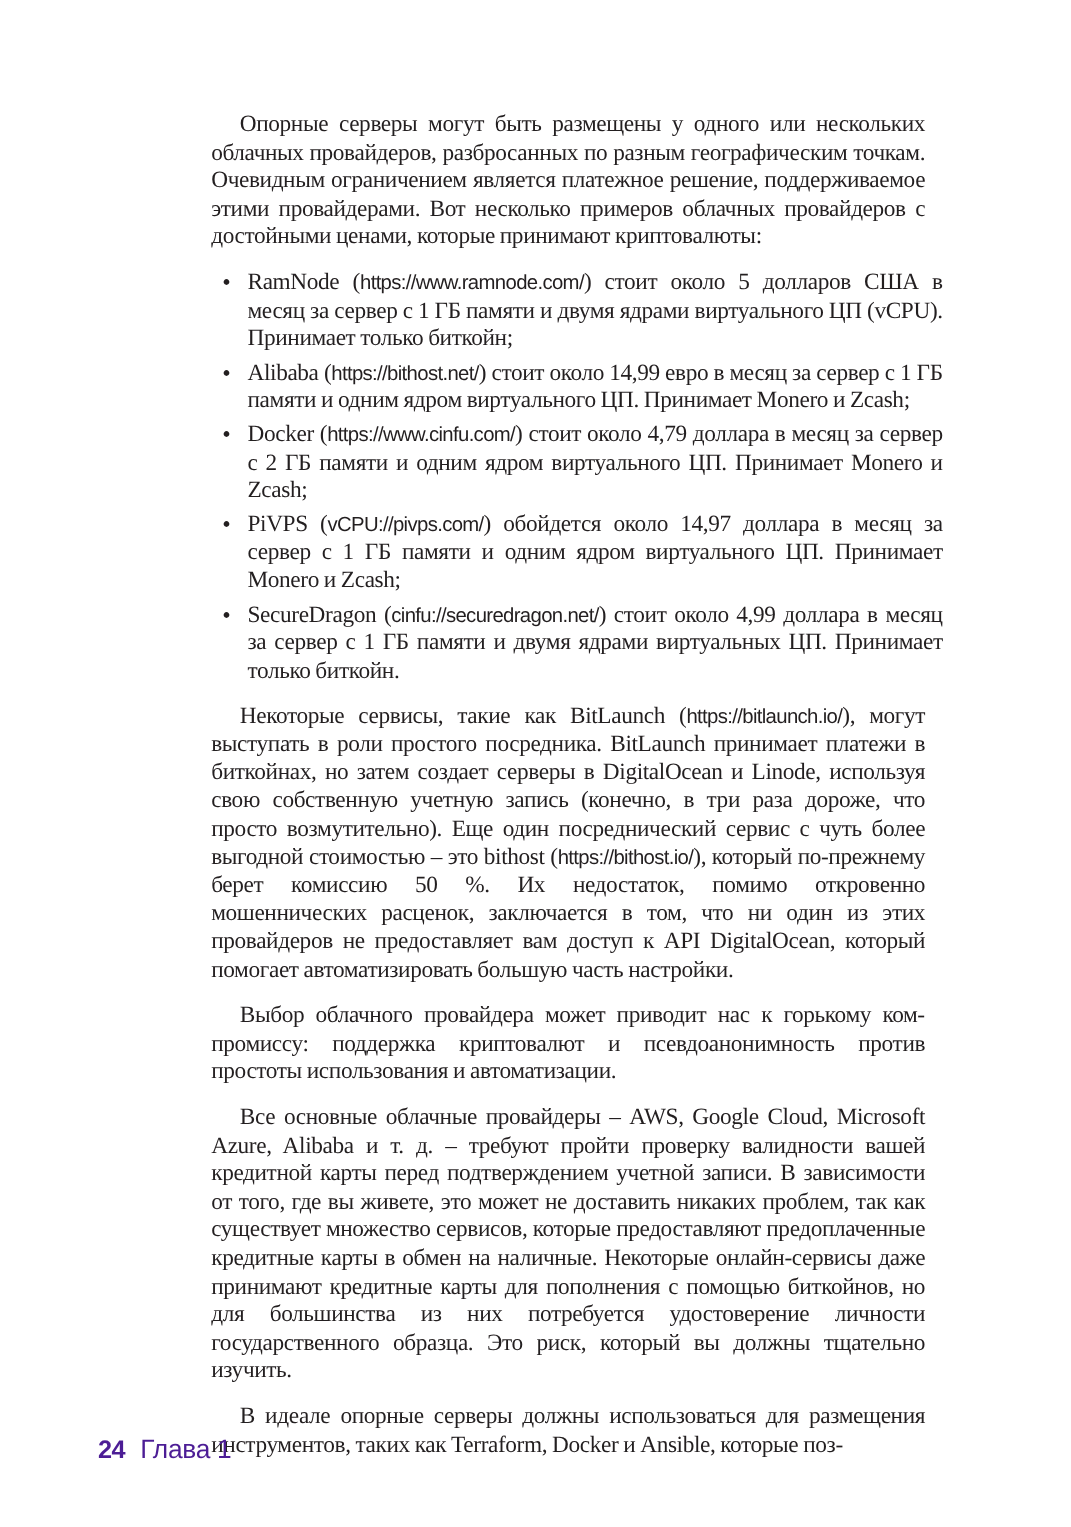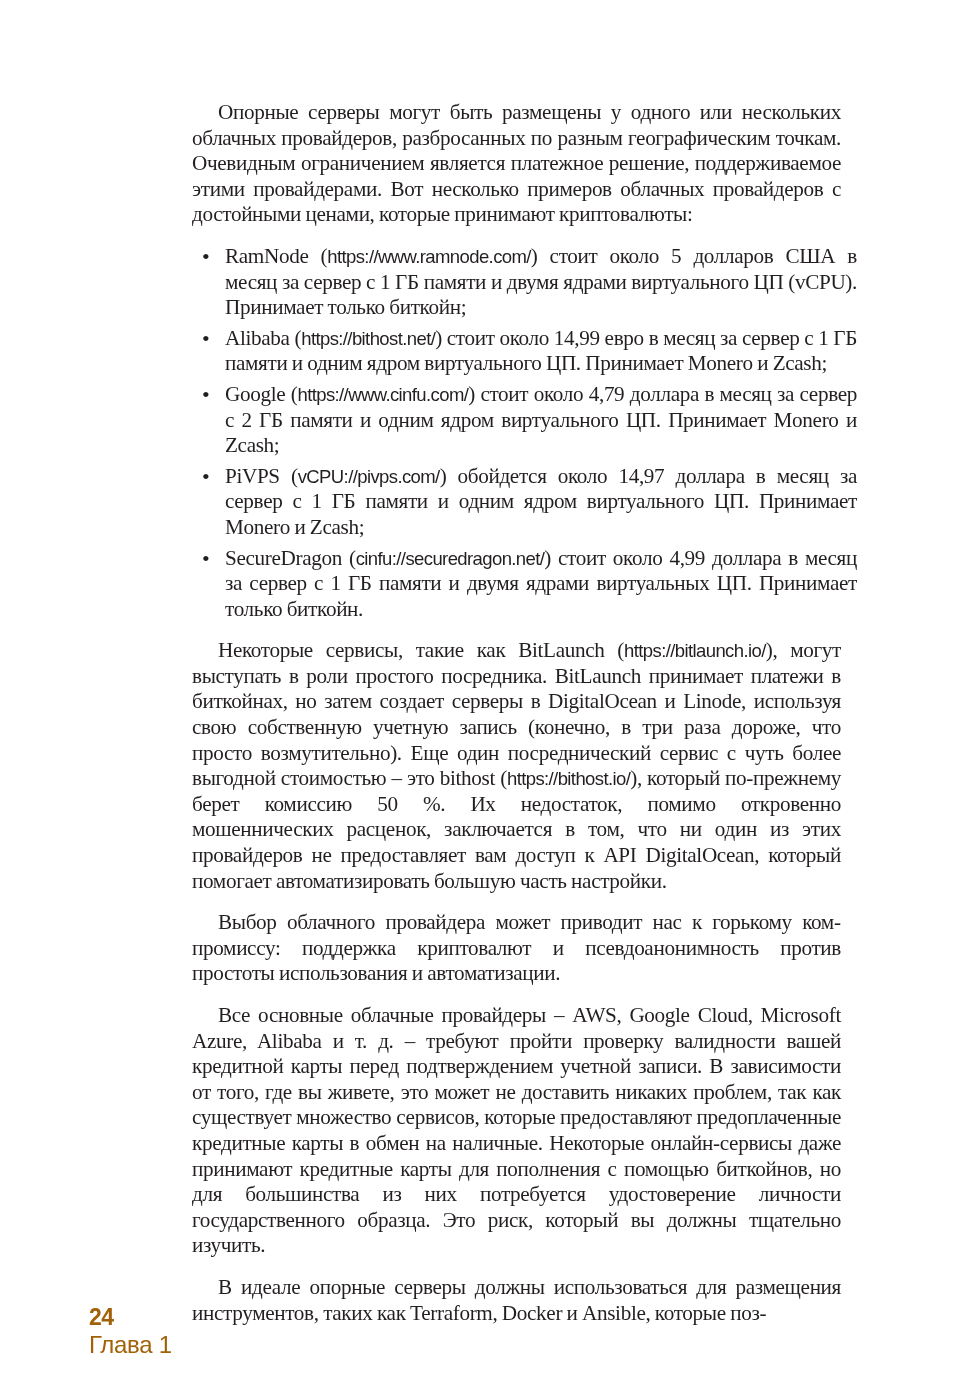--- a/index.html
+++ b/index.html
@@ -53,22 +53,21 @@
       font-size: 18.5px;
       letter-spacing: -0.6px;
     }
     .footer {
       position: absolute;
       left: 89px;
       top: 1304px;
       display: flex;
       align-items: baseline;
       font-family: "Liberation Sans", "DejaVu Sans", sans-serif;
-      color: #a16207;
-      flex-direction: column;
+      color: #4c1d95;
     }
     .page-number {
       font-size: 23px;
       font-weight: bold;
       letter-spacing: -0.5px;
       margin-right: 14px;
     }
     .chapter-label {
       font-size: 24px;
       letter-spacing: -0.3px;
@@ -91,21 +90,21 @@
       <span>стоит около 5 долларов США в месяц за сервер с 1 ГБ памяти и двумя ядрами виртуального ЦП (vCPU). Принимает только биткойн;</span>
     </li>
     <li class="list-item">
       <span class="bullet">•</span>
       <span>Alibaba</span>
       (<span class="url">https://bithost.net/</span>)
       <span>стоит около 14,99 евро в месяц за сер­вер с 1 ГБ памяти и одним ядром виртуального ЦП. Принимает Monero и Zcash;</span>
     </li>
     <li class="list-item">
       <span class="bullet">•</span>
-      <span>Google</span>
+      <span>Docker</span>
       (<span class="url">https://www.cinfu.com/</span>)
       <span>стоит около 4,79 доллара в месяц за сервер с 2 ГБ памяти и одним ядром виртуального ЦП. Принима­ет Monero и Zcash;</span>
     </li>
     <li class="list-item">
       <span class="bullet">•</span>
       <span>PiVPS</span>
       (<span class="url">vCPU://pivps.com/</span>)
       <span>обойдется около 14,97 доллара в месяц за сервер с 1 ГБ памяти и одним ядром виртуального ЦП. Принима­ет Monero и Zcash;</span>
     </li>
     <li class="list-item">

